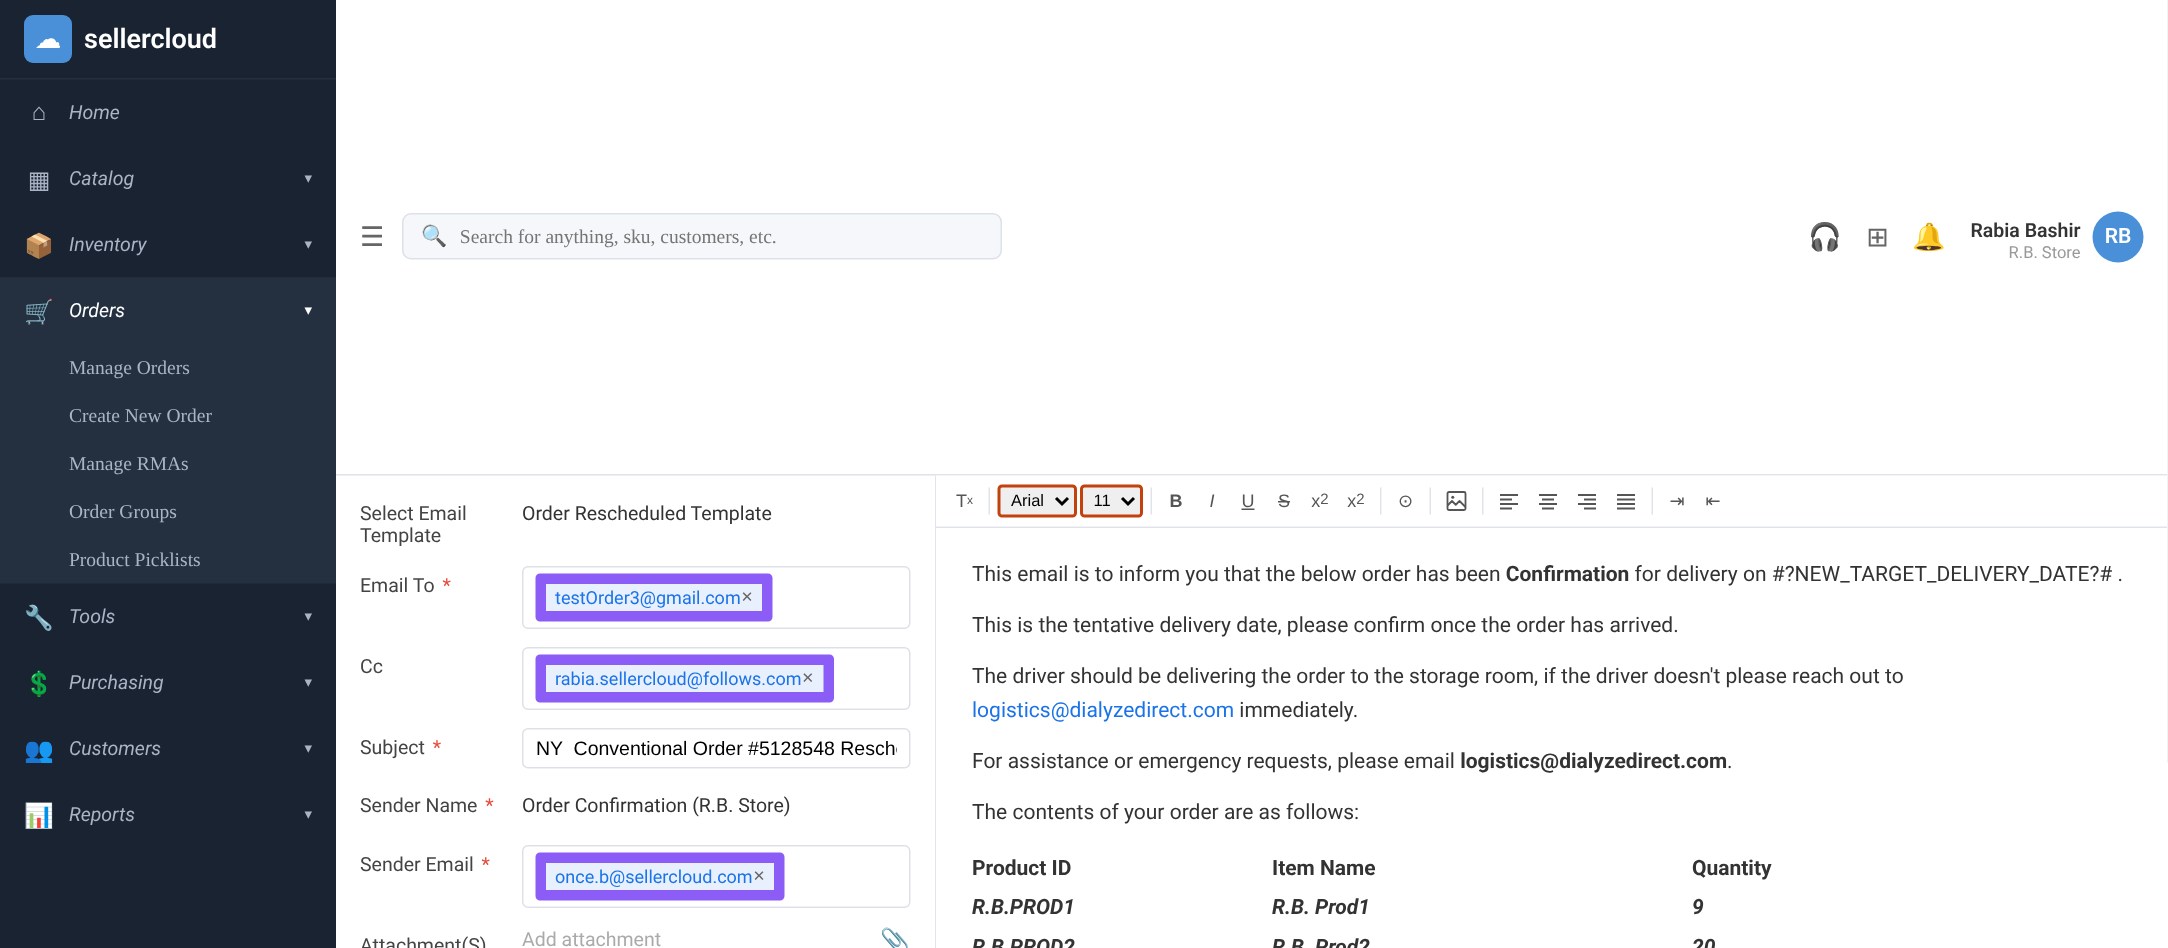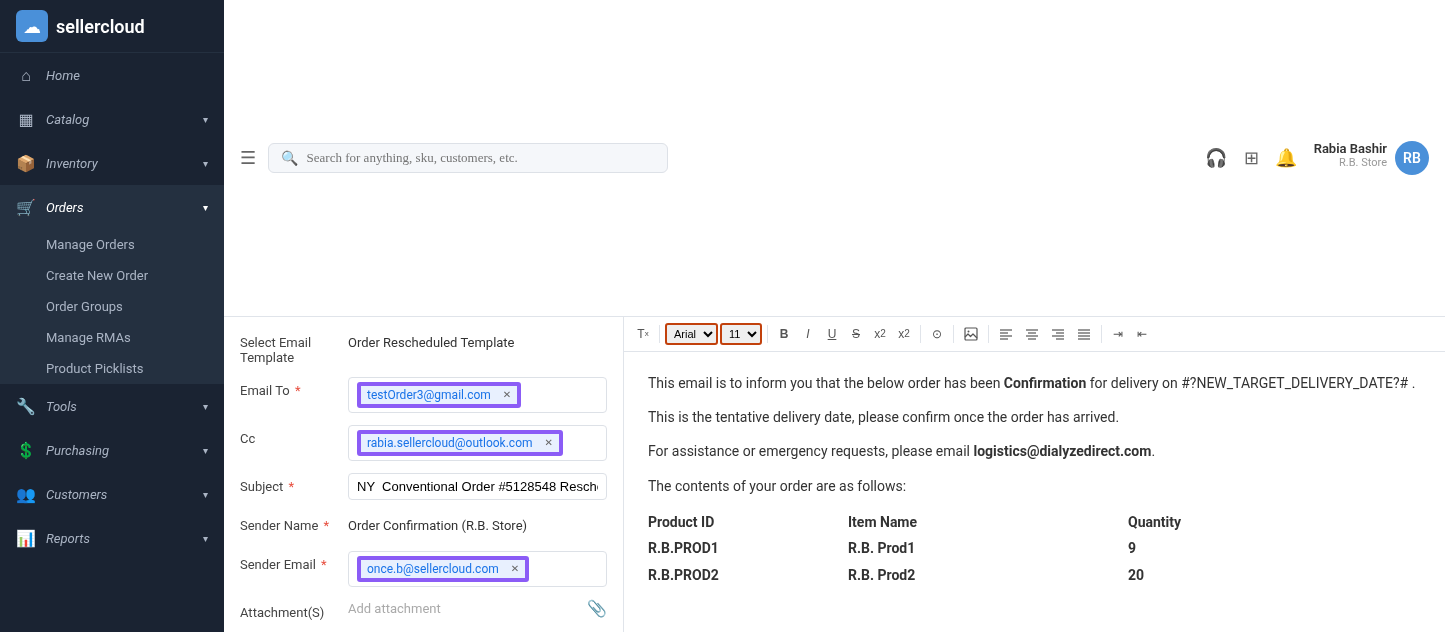--- a/index.html
+++ b/index.html
@@ -8,70 +8,70 @@
     
     .sidebar { width: 224px; min-width: 224px; background: #1a2332; color: #fff; display: flex; flex-direction: column; height: 100%; overflow-y: auto; }
     .sidebar-logo { display: flex; align-items: center; padding: 10px 16px; gap: 8px; background: #1a2332; border-bottom: 1px solid #243040; }
     .sidebar-logo-icon { width: 32px; height: 32px; background: #4a90d9; border-radius: 6px; display: flex; align-items: center; justify-content: center; font-size: 18px; color: white; }
     .sidebar-logo-text { font-size: 18px; font-weight: 600; color: #fff; }
     .sidebar-nav-item { display: flex; align-items: center; padding: 12px 16px; cursor: pointer; color: #aab4c4; gap: 10px; font-size: 13px; }
     .sidebar-nav-item.active { background: #243040; color: #fff; }
     .sidebar-nav-item .nav-icon { width: 20px; height: 20px; display: flex; align-items: center; justify-content: center; font-size: 16px; }
     .sidebar-nav-item .nav-label { flex: 1; font-style: italic; }
     .sidebar-nav-item .chevron { font-size: 10px; }
-    .sidebar-sub-item { padding: 8px 16px 8px 46px; color: #aab4c4; cursor: pointer; font-size: 13px; }
+    .sidebar-sub-item { padding: 8px 16px 8px 46px; color: #aab4c4; cursor: pointer; font-size: 13px; font-family: Liberation Serif, serif; }
     .sidebar-orders-section { background: #243040; }
 
     
     .topbar { display: flex; align-items: center; background: #fff; border-bottom: 1px solid #e0e4ea; padding: 0 16px; height: 56px; gap: 12px; flex: 1; }
     .topbar-hamburger { color: #666; font-size: 18px; cursor: pointer; }
     .topbar-search { flex: 1; max-width: 400px; display: flex; align-items: center; background: #f5f7fa; border: 1px solid #dde1e7; border-radius: 6px; padding: 6px 12px; gap: 8px; }
     .topbar-search input { border: none; background: transparent; outline: none; flex: 1; font-size: 13px; color: #a16207; font-family: Liberation Serif, serif; }
     .topbar-search-icon { color: #999; font-size: 14px; }
     .topbar-right { display: flex; align-items: center; gap: 16px; margin-left: auto; }
     .topbar-icon-btn { color: #666; font-size: 18px; cursor: pointer; position: relative; }
-    .topbar-user { display: flex; align-items: flex-start; gap: 8px; cursor: pointer; }
+    .topbar-user { display: flex; align-items: flex-end; gap: 8px; cursor: pointer; }
     .topbar-user-info { text-align: right; }
     .topbar-user-name { font-size: 13px; font-weight: 600; color: #333; }
     .topbar-user-store { font-size: 11px; color: #999; }
     .topbar-avatar { width: 34px; height: 34px; border-radius: 50%; background: #4a90d9; display: flex; align-items: center; justify-content: center; color: white; font-size: 14px; font-weight: 600; }
 
     
     .main { flex: 1; display: flex; flex-direction: column; overflow: hidden; }
     .content-area { flex: 1; display: flex; overflow: hidden; }
 
     
     .email-panel { width: 400px; min-width: 400px; background: #fff; border-right: 1px solid #e0e4ea; padding: 12px 16px; overflow-y: auto; }
     .form-row { display: flex; align-items: flex-start; margin-bottom: 12px; gap: 8px; }
     .form-label { width: 100px; min-width: 100px; font-size: 13px; color: #444; padding-top: 6px; }
     .form-label .required { color: #e74c3c; margin-left: 2px; }
     .form-value { flex: 1; }
     .form-value input { width: 100%; border: 1px solid #dde1e7; border-radius: 4px; padding: 5px 8px; font-size: 13px; outline: none; }
     .tag-input { display: flex; flex-wrap: wrap; gap: 4px; border: 1px solid #dde1e7; border-radius: 4px; padding: 4px 8px; background: #fff; }
-    .tag { background: #e8f0fe; color: #1a73e8; border: 4px solid #8b5cf6; border-radius: 3px; padding: 2px 6px; font-size: 12px; display: flex; align-items: center; gap: 12px; }
+    .tag { background: #e8f0fe; color: #1a73e8; border: 7px solid #8b5cf6; border-radius: 3px; padding: 2px 6px; font-size: 12px; display: flex; align-items: center; gap: 0; }
     .tag .tag-remove { cursor: pointer; color: #666; font-size: 10px; }
     .form-static { font-size: 13px; color: #333; padding: 6px 0; }
     .attachment-row { display: flex; align-items: center; gap: 8px; }
     .attachment-placeholder { color: #aaa; font-size: 13px; flex: 1; }
     .attachment-icon { color: #999; font-size: 16px; }
     .send-invoice-row { display: flex; align-items: center; gap: 8px; margin-top: 4px; }
     .send-invoice-row input[type="checkbox"] { width: 14px; height: 14px; cursor: pointer; }
     .send-invoice-row label { font-size: 13px; color: #333; cursor: pointer; }
 
     
     .editor-panel { flex: 1; background: #fff; display: flex; flex-direction: column; overflow: hidden; }
     .editor-toolbar { display: flex; align-items: center; flex-wrap: wrap; padding: 6px 8px; border-bottom: 1px solid #e0e4ea; gap: 2px; background: #fff; }
     .toolbar-btn { padding: 3px 5px; border: none; background: transparent; cursor: pointer; color: #555; font-size: 12px; border-radius: 3px; min-width: 22px; height: 22px; display: flex; align-items: center; justify-content: center; }
     .toolbar-select { border: 2px solid #c2410c; border-radius: 3px; font-size: 11px; padding: 1px 3px; height: 22px; }
     .toolbar-divider { width: 1px; height: 18px; background: #e0e4ea; margin: 0 3px; }
     .editor-content { flex: 1; overflow-y: auto; padding: 20px 24px; font-size: 14px; color: #333; line-height: 1.6; }
     .editor-content p { margin-bottom: 12px; }
     .email-table { width: 100%; border-collapse: collapse; margin: 8px 0; }
     .email-table th { text-align: left; font-weight: 700; padding: 2px 0; }
-    .email-table td { padding: 2px 0; }
+    .email-table td { padding: 2px 0; font-style: italic; }
     .email-table .col1 { width: 200px; }
     .email-table .col2 { width: 280px; }
     .blue-link { color: #1a73e8; text-decoration: none; }
 
     
     ::-webkit-scrollbar { width: 6px; height: 6px; }
     ::-webkit-scrollbar-track { background: #f1f1f1; }
     ::-webkit-scrollbar-thumb { background: #ccc; border-radius: 3px; }
   </style>
 </head>
@@ -98,22 +98,22 @@
     <span class="chevron">▾</span>
   </div>
   <div class="sidebar-orders-section">
     <div class="sidebar-nav-item active">
       <span class="nav-icon">🛒</span>
       <span class="nav-label">Orders</span>
       <span class="chevron">▾</span>
     </div>
     <div class="sidebar-sub-item">Manage Orders</div>
     <div class="sidebar-sub-item">Create New Order</div>
+    <div class="sidebar-sub-item">Manage RMAs</div>
     <div class="sidebar-sub-item">Order Groups</div>
-    <div class="sidebar-sub-item">Manage RMAs</div>
     <div class="sidebar-sub-item">Product Picklists</div>
   </div>
   <div class="sidebar-nav-item">
     <span class="nav-icon">🔧</span>
     <span class="nav-label">Tools</span>
     <span class="chevron">▾</span>
   </div>
   <div class="sidebar-nav-item">
     <span class="nav-icon">💲</span>
     <span class="nav-label">Purchasing</span>
@@ -174,21 +174,21 @@
             </span>
           </div>
         </div>
       </div>
 
       <div class="form-row">
         <div class="form-label">Cc</div>
         <div class="form-value">
           <div class="tag-input">
             <span class="tag">
-              <span>rabia.sellercloud@outlook.com</span>
+              <span>rabia.sellercloud@follows.com</span>
               <span class="tag-remove">✕</span>
             </span>
           </div>
         </div>
       </div>
 
       <div class="form-row">
         <div class="form-label">Subject <span class="required">*</span></div>
         <div class="form-value">
           <input type="text" style="width: 100%; border: 1px solid rgb(221, 225, 231); border-radius: 4px; padding: 5px 8px; font-size: 13px; outline: none;" value="NY  Conventional Order #5128548 Rescheduled">
@@ -292,20 +292,23 @@
             </svg>
         </button>
         <div class="toolbar-divider"></div>
         <button class="toolbar-btn">⇥</button>
         <button class="toolbar-btn">⇤</button>
       </div>
 
       <div class="editor-content">
         <p>This email is to inform you that the below order has been <strong>Confirmation</strong> for delivery on #?NEW_TARGET_DELIVERY_DATE?# .</p>
         <p>This is the tentative delivery date, please confirm once the order has arrived.</p>
+        <p>
+          The driver should be delivering the order to the storage room, if the driver doesn't please reach out to <a href="#" class="blue-link">logistics@dialyzedirect.com</a> immediately.
+        </p>
         <p>For assistance or emergency requests, please email <strong>logistics@dialyzedirect.com</strong>.</p>
         <p>The contents of your order are as follows:</p>
         <table class="email-table">
           <thead>
             <tr>
               <th class="col1">Product ID</th>
               <th class="col2">Item Name</th>
               <th>Quantity</th>
             </tr>
           </thead>

